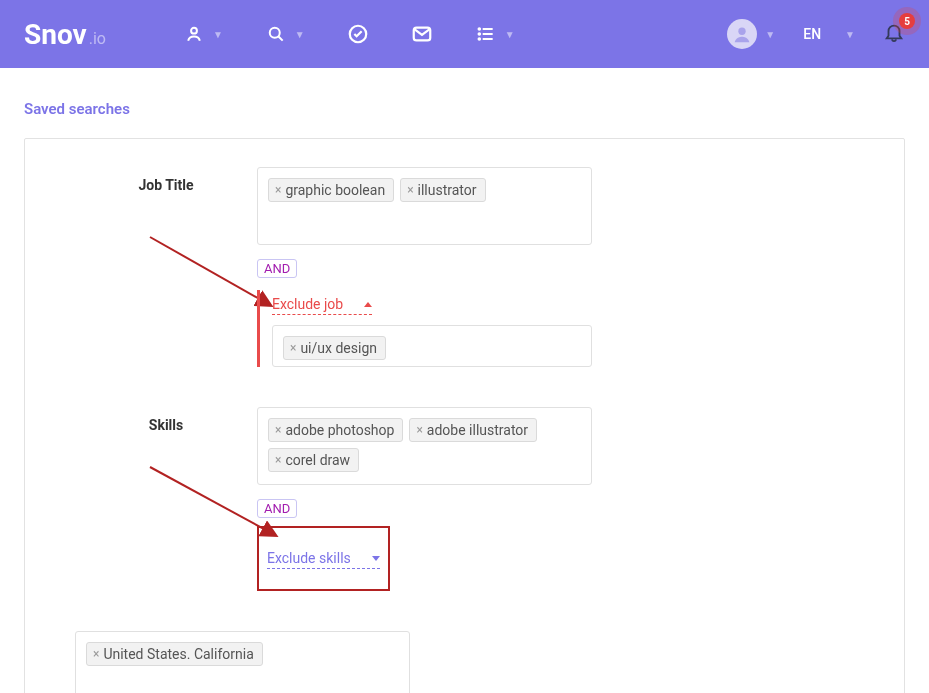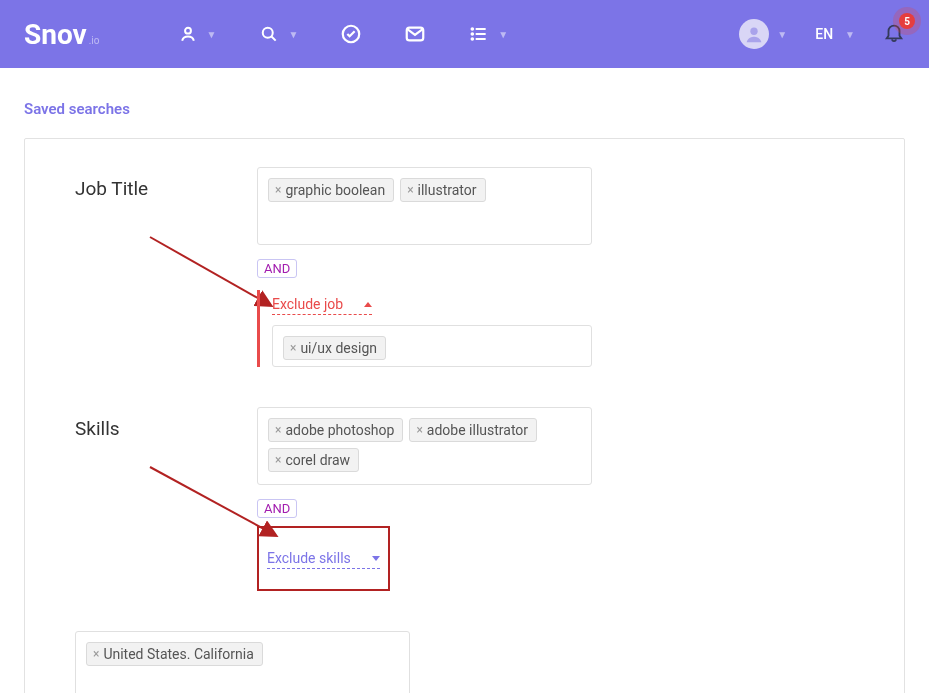--- a/index.html
+++ b/index.html
@@ -1,39 +1,39 @@
 <!DOCTYPE html>
 <html><head>
   <meta charset="utf-8">
   <style>
     * { box-sizing: border-box; margin: 0; padding: 0; }
     body { font-family: -apple-system, BlinkMacSystemFont, "Segoe UI", Roboto, Arial, sans-serif; background: #fff; width: 929px; position: relative; }
     
     .header { background: #7c74e7; height: 68px; display: flex; align-items: center; padding: 0 24px; }
     .logo { color: #fff; font-size: 28px; font-weight: 700; display: flex; align-items: baseline; margin-right: 77px;}
-    .logo-sub { color: rgba(255,255,255,0.5); font-size: 10px; font-weight: 400; margin-left: 2px; }
+    .logo-sub { color: rgba(255,255,255,0.5); font-size: 16px; font-weight: 400; margin-left: 2px; }
     .nav { display: flex; align-items: center; gap: 42px; }
     .nav-item { display: flex; align-items: center; gap: 8px; color: #fff; cursor: pointer; }
     .nav-icon { width: 22px; height: 22px; display: inline-flex; align-items: center; justify-content: center; }
     .caret { color: rgba(255,255,255,0.5); font-size: 10px; }
     .spacer { flex: 1; }
     .right { display: flex; align-items: center; gap: 28px; }
     .avatar { width: 30px; height: 30px; border-radius: 50%; background: #d9d6f6; display: flex; align-items: center; justify-content: center; }
-    .lang { color: #fff; font-size: 14px; font-weight: 500; display: flex; align-items: center; gap: 12px;}
+    .lang { color: #fff; font-size: 14px; font-weight: 500; display: flex; align-items: center; gap: 24px;}
     .bell-wrap { position: relative; }
     .bell-badge { position: absolute; top: -8px; right: -10px; background: #e53e3e; color: #fff; font-size: 10px; font-weight: 700; width: 16px; height: 16px; border-radius: 50%; display: flex; align-items: center; justify-content: center; }
     .bell-halo { position: absolute; top: -14px; right: -16px; width: 28px; height: 28px; border-radius: 50%; background: rgba(229,62,62,0.25); }
 
     .page-head { display: flex; align-items: center; justify-content: space-between; padding: 32px 24px 20px 24px; }
     .page-title { font-size: 30px; font-weight: 400; color: #1a1a1a; }
     .saved-link { color: #7c74e7; font-size: 15px; font-weight: 600; text-decoration: none; cursor: pointer; }
 
     .card { border: 1px solid #e2e2e2; border-radius: 2px; margin: 0 24px; padding: 28px 0; }
     .row { display: flex; padding: 0 50px; margin-bottom: 40px; position: relative; }
-    .row-label { width: 182px; font-size: 19px; font-weight: 400; color: #333; padding-top: 10px; }
+    .row-label { width: 182px; font-size: 14px; font-weight: 700; color: #333; padding-top: 10px; text-align: center; }
     .row-body { flex: 1; max-width: 335px; position: relative;}
     
     .tagbox { border: 1px solid #e0e0e0; border-radius: 3px; background: #fff; padding: 10px 10px 6px 10px; min-height: 40px; display: flex; flex-wrap: wrap; gap: 6px; align-content: flex-start;}
     .tall { min-height: 78px; }
     .tag { border: 1px solid #dadada; background: #f2f2f2; color: #555; font-size: 14px; border-radius: 3px; padding: 3px 8px 3px 6px; display: inline-flex; align-items: center; gap: 4px; }
     .tag .x { color: #999; font-size: 12px; cursor: pointer; }
 
     .and-badge { display: inline-block; border: 1px solid #c9c5f3; color: #a21caf; font-size: 13px; padding: 1px 6px; border-radius: 3px; margin-top: 14px; margin-bottom: 6px;}
 
     .exclude-line { font-size: 14px; padding-bottom: 2px; display: inline-flex; align-items: center; gap: 21px; cursor: pointer;}

